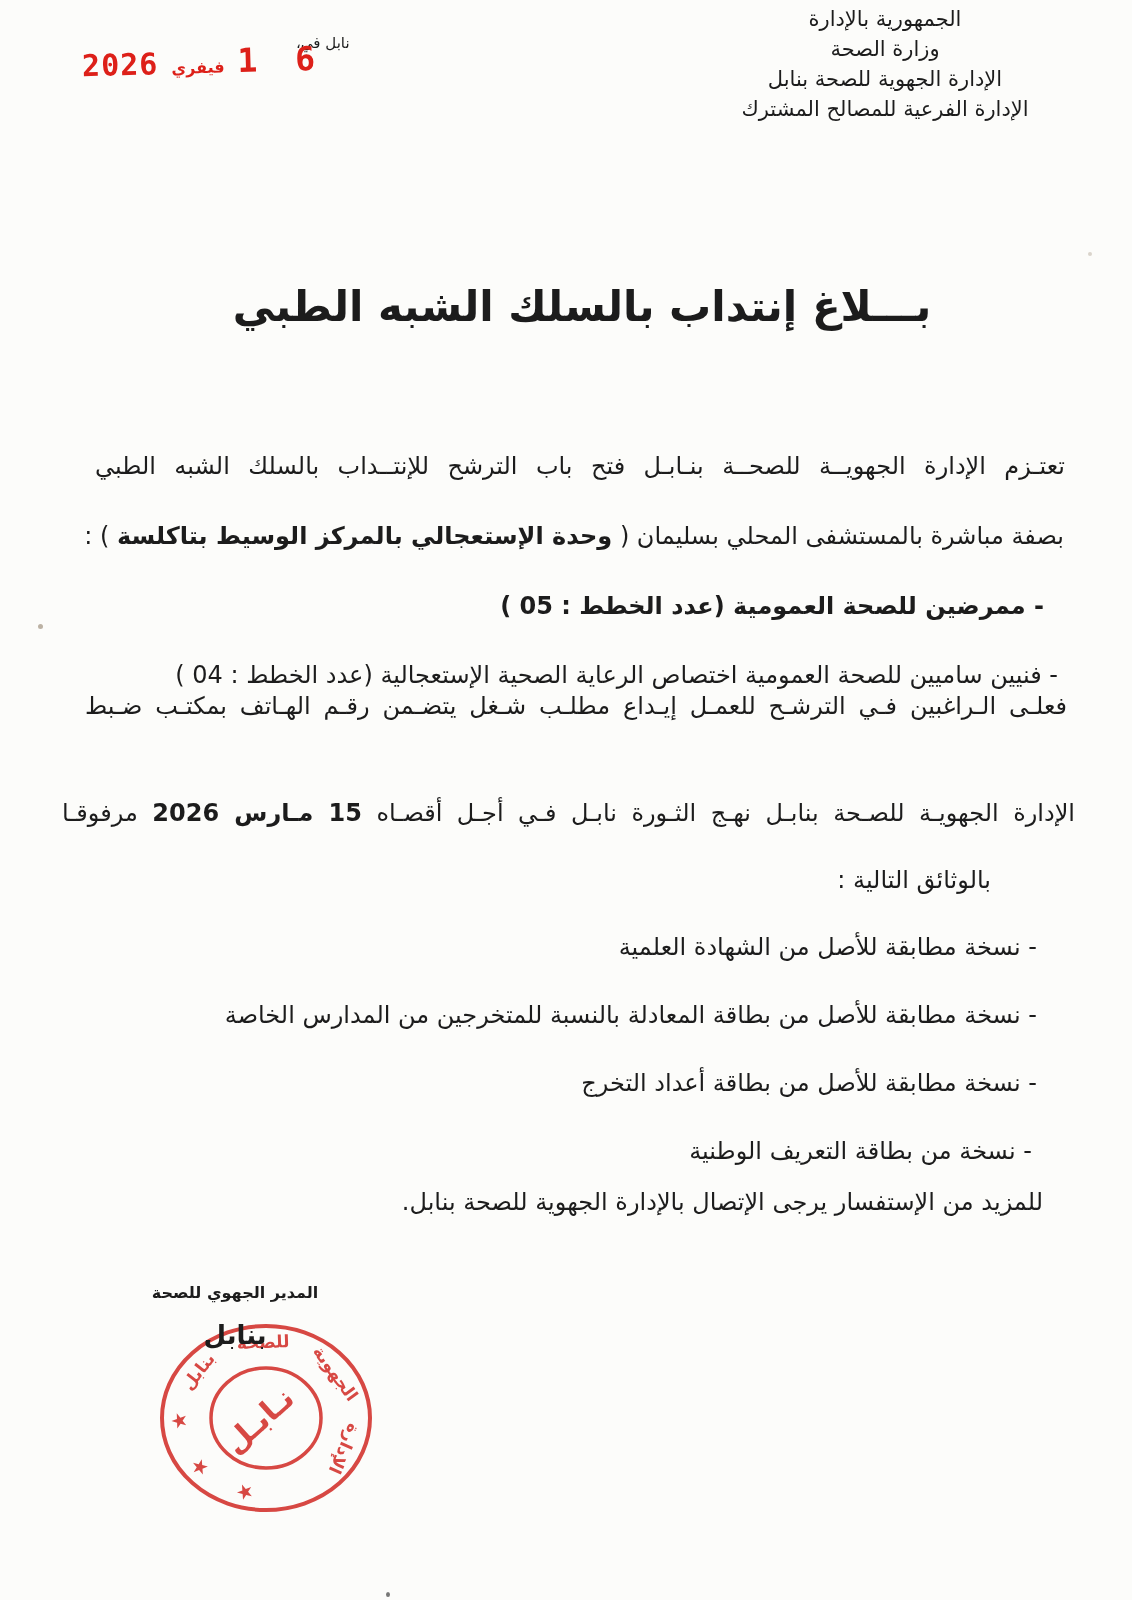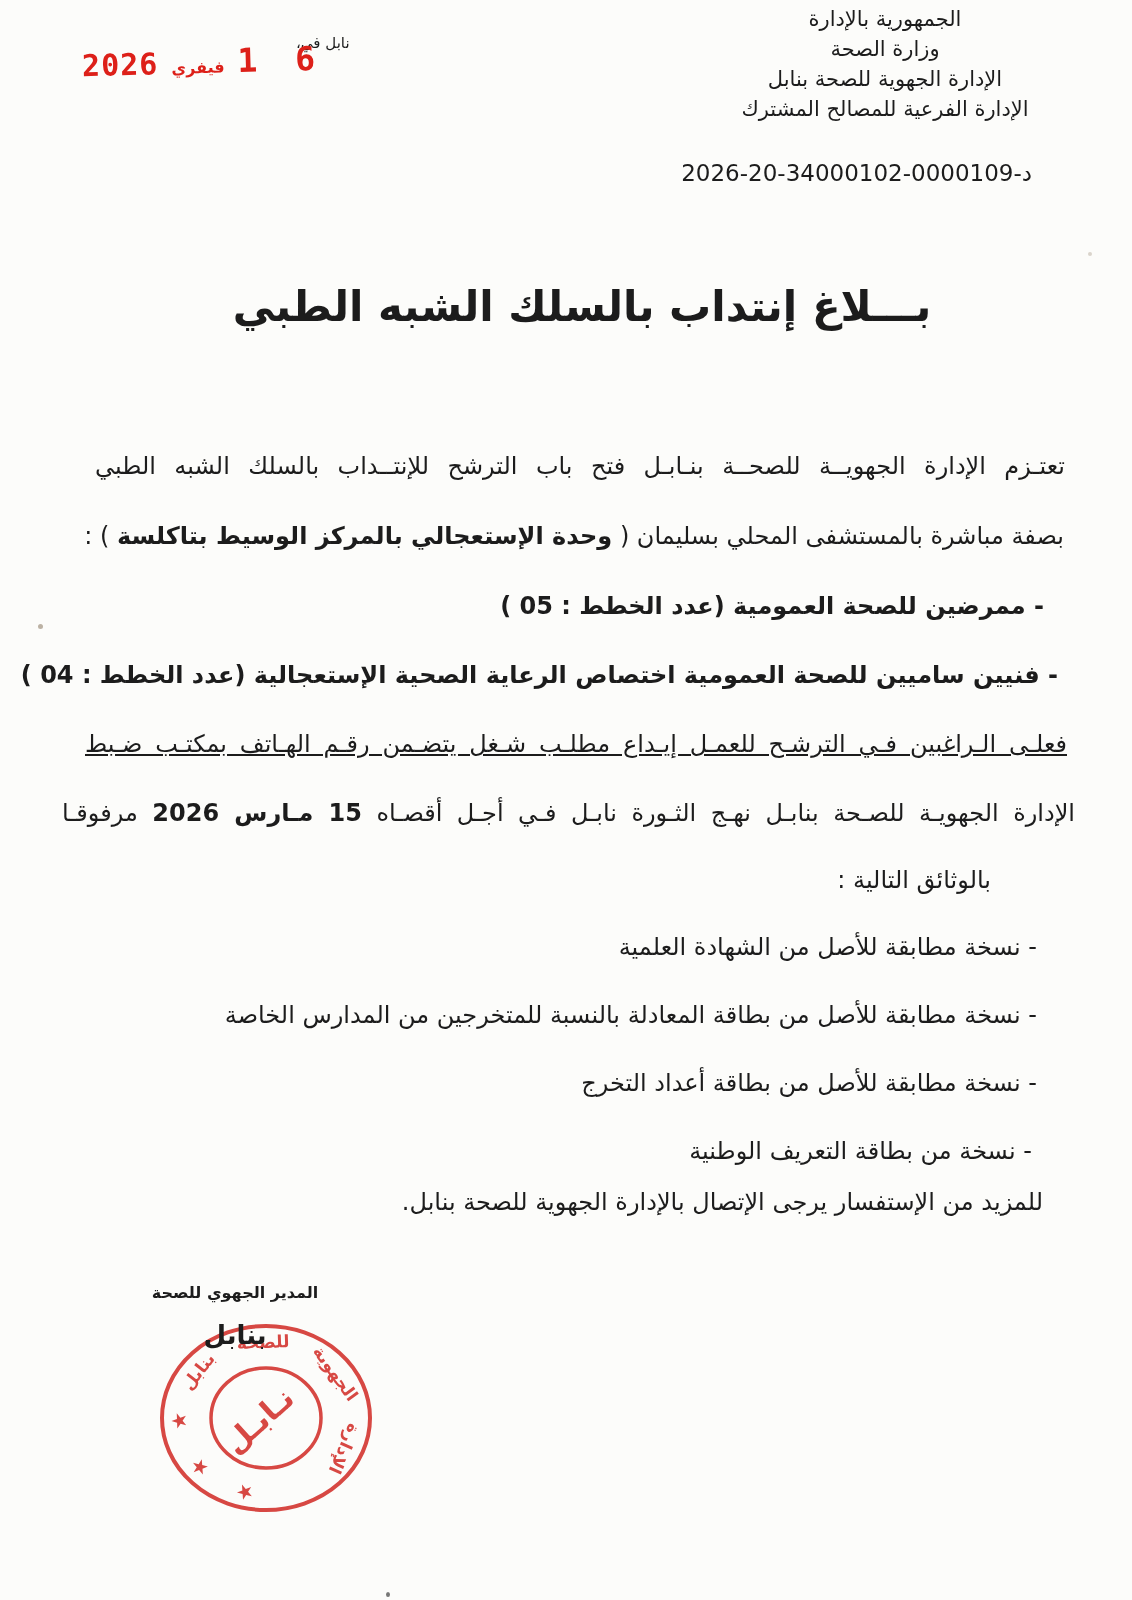--- a/index.html
+++ b/index.html
@@ -45,22 +45,22 @@
   
   .line{position:absolute;font-size:24px;white-space:nowrap;direction:rtl;}
   .just{
     white-space:normal;text-align:justify;
     -moz-text-align-last:justify;text-align-last:justify;
   }
   .b{font-weight:bold;}
   .p1l1{top:452px;right:67px;left:95px;}
   .p1l2{top:522px;right:68px;}
   .pos1{top:592px;right:88px;font-weight:bold;}
-  .pos2{top:661px;right:74px;font-weight:bold;}
-  .p2l1{top:730px;right:65px;left:85px;text-decoration:underline;}
+  .pos2{top:661px;right:74px;font-weight:normal;}
+  .p2l1{top:692px;right:65px;left:85px;}
   .p2l2{top:799px;right:57px;left:62px;}
   .p2l3{top:866px;right:141px;}
   .doc1{top:933px;right:95px;}
   .doc2{top:1001px;right:95px;}
   .doc3{top:1069px;right:95px;}
   .doc4{top:1137px;right:100px;}
   .closing{top:1188px;right:89px;}
   
   .sig1{
     position:absolute;top:1283px;left:110px;width:250px;
@@ -91,21 +91,20 @@
     <span class="day">1 6</span>
   </div>
 
   <div class="letterhead">
     <div>الجمهورية بالإدارة</div>
     <div>وزارة الصحة</div>
     <div>الإدارة الجهوية للصحة بنابل</div>
     <div>الإدارة الفرعية للمصالح المشترك</div>
   </div>
 
-  <div class="refnum">د-0000109-34000102-20-2026</div>
 
   <h1 class="doc-title">بـــلاغ إنتداب بالسلك الشبه الطبي</h1>
 
   <div class="line just p1l1">تعتـزم الإدارة الجهويــة للصحــة بنـابـل فتح باب الترشح للإنتــداب بالسلك الشبه الطبي</div>
 
   <div class="line p1l2"><span>بصفة مباشرة بالمستشفى المحلي بسليمان ( </span><span class="b">وحدة الإستعجالي بالمركز الوسيط بتاكلسة</span><span> ) :</span></div>
 
   <div class="line pos1">- ممرضين للصحة العمومية (عدد الخطط : 05 )</div>
   <div class="line pos2">- فنيين ساميين للصحة العمومية اختصاص الرعاية الصحية الإستعجالية (عدد الخطط : 04 )</div>
 

